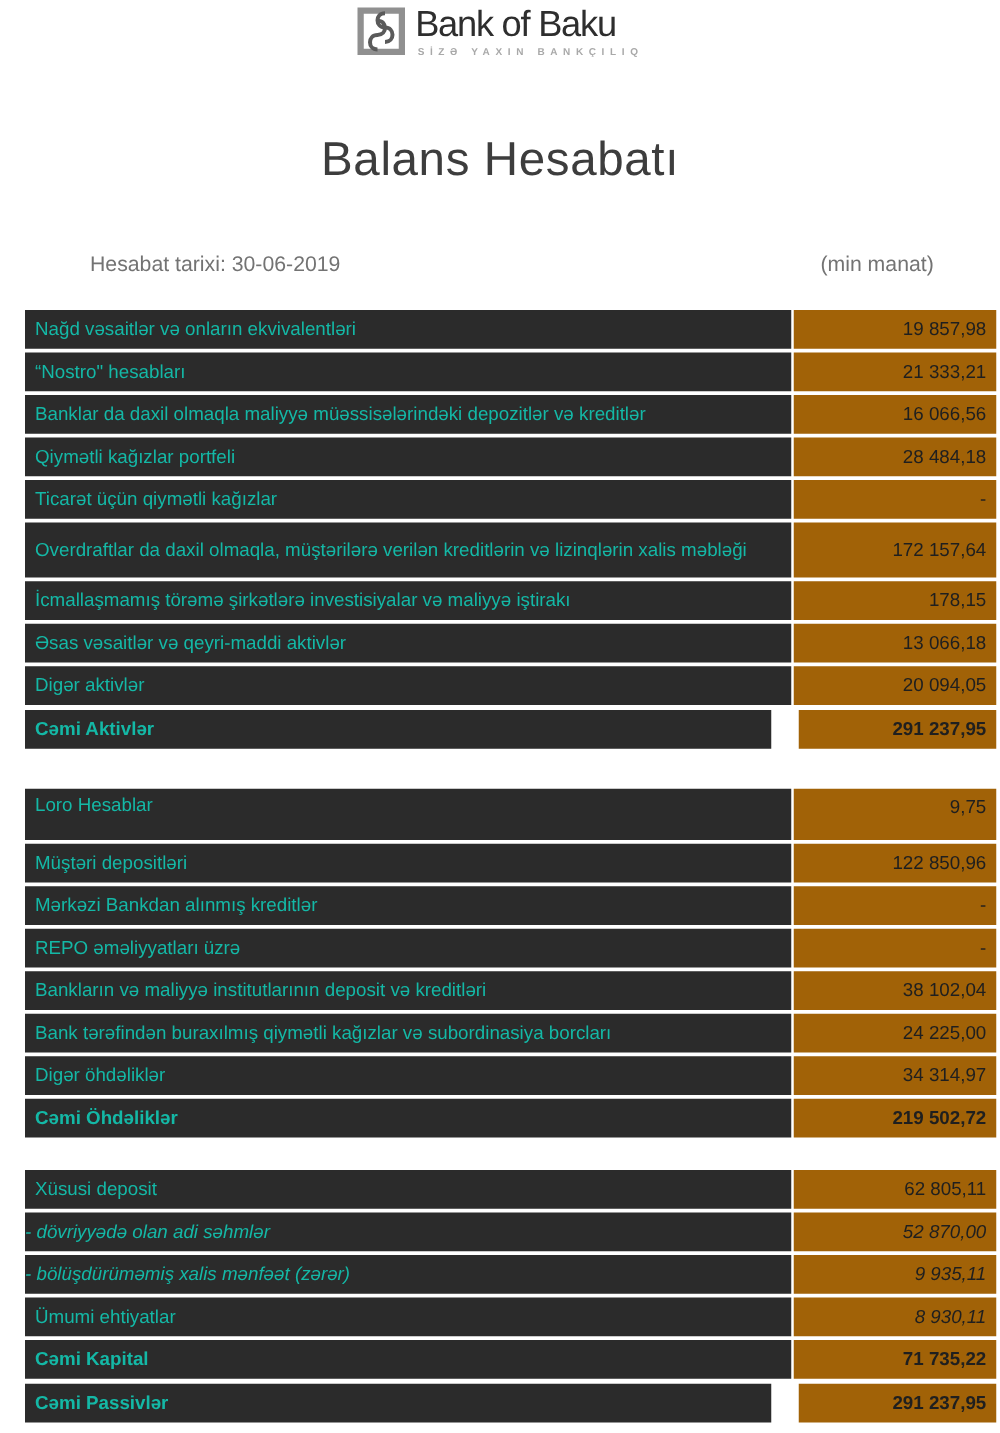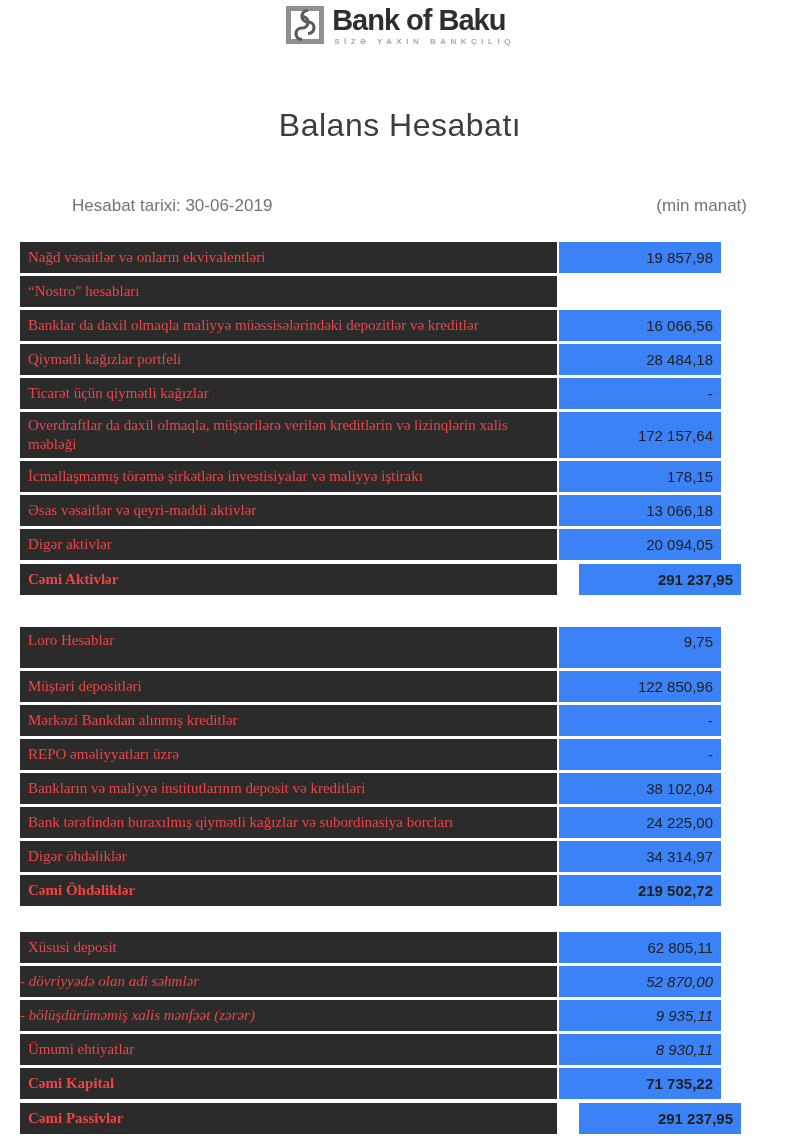--- a/index.html
+++ b/index.html
@@ -19,63 +19,62 @@
     padding-top:5px;
     display:flex;
     justify-content:center;
     align-items:flex-start;
     gap:7px;
     height:52px;
   }
   .logo-icon { width:40px; height:40px; display:block; }
   .logo-text { display:flex; flex-direction:column; align-items:flex-start; }
   .logo-name {
-    font-size:29px; font-weight:bold; letter-spacing:-1px;
+    font-size:29px; font-weight:normal; letter-spacing:-1px;
     color:#2e2e2e; line-height:31px;
   }
   .logo-tagline {
     font-size:8px; letter-spacing:4.5px; color:#a9a9a9;
     font-weight:bold; margin-top:1px; padding-left:2px;
   }
 
   
   .title {
     margin-top:55px;
     text-align:center;
-    font-size:32px; font-weight:400;
+    font-size:38px; font-weight:400;
     color:#3d3d3d;
     letter-spacing:0.5px;
   }
   .meta {
     margin-top:52px;
     display:flex; justify-content:space-between;
     padding-left:72px; padding-right:53px;
     font-size:17px; color:#737373;
   }
 
   
   .table { margin:0 3px 0 20px; }
   .table-assets { margin-top:26px; }
   .table-liabilities { margin-top:32px; }
   .table-capital { margin-top:26px; }
 
   .row { display:flex; margin-bottom:3px; }
   .cell { min-height:31px; display:flex; align-items:center; font-size:15px; }
   .label {
-    width:537px;
+    width:613px;
     background:#2b2b2b;
-    color:#ef4444;
+    color:#14b8a6;
     padding:4px 10px 4px 8px;
     line-height:19px;
-    font-family:Liberation Serif, serif;
   }
   .value {
     width:162px;
     margin-left:2px;
-    background:#3b82f6;
+    background:#a16207;
     color:#1f1f1f;
     justify-content:flex-end;
     padding:4px 8px 4px 4px;
   }
 
   .row.double .cell { min-height:44px; }
   .row.tall .cell { min-height:40px; align-items:flex-end; padding-bottom:18px; }
   .row.total .label, .row.total .value { font-weight:bold; }
   .row.gap-top { margin-top:4px;gap:20px; }
   .row.italic .label, .row.italic .value { font-style:italic; }
@@ -106,20 +105,21 @@
     <span>(min manat)</span>
   </div>
 
   <section class="table table-assets">
     <div class="row">
       <div class="cell label">Nağd vəsaitlər və onların ekvivalentləri</div>
       <div class="cell value">19 857,98</div>
     </div>
     <div class="row">
       <div class="cell label">“Nostro" hesabları</div>
+      <div class="cell value">21 333,21</div>
     </div>
     <div class="row">
       <div class="cell label">Banklar da daxil olmaqla maliyyə müəssisələrindəki depozitlər və kreditlər</div>
       <div class="cell value">16 066,56</div>
     </div>
     <div class="row">
       <div class="cell label">Qiymətli kağızlar portfeli</div>
       <div class="cell value">28 484,18</div>
     </div>
     <div class="row">

